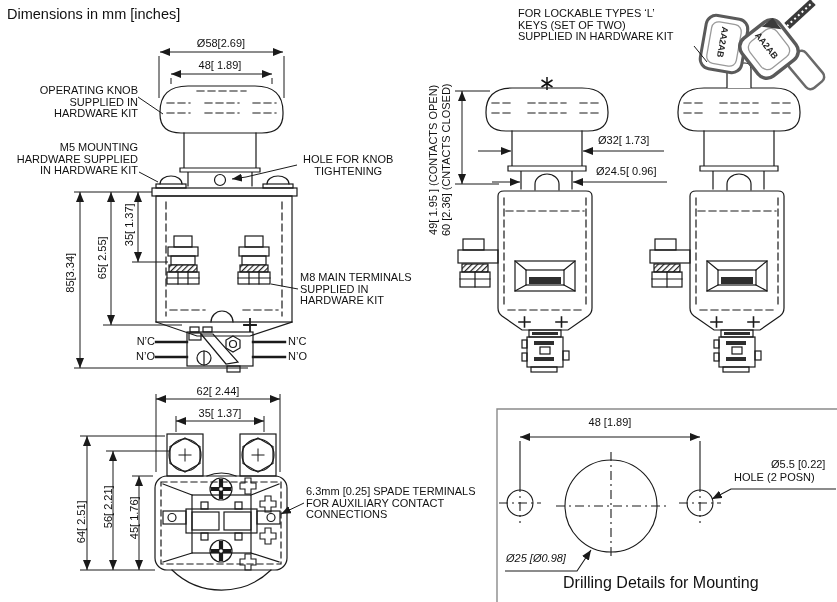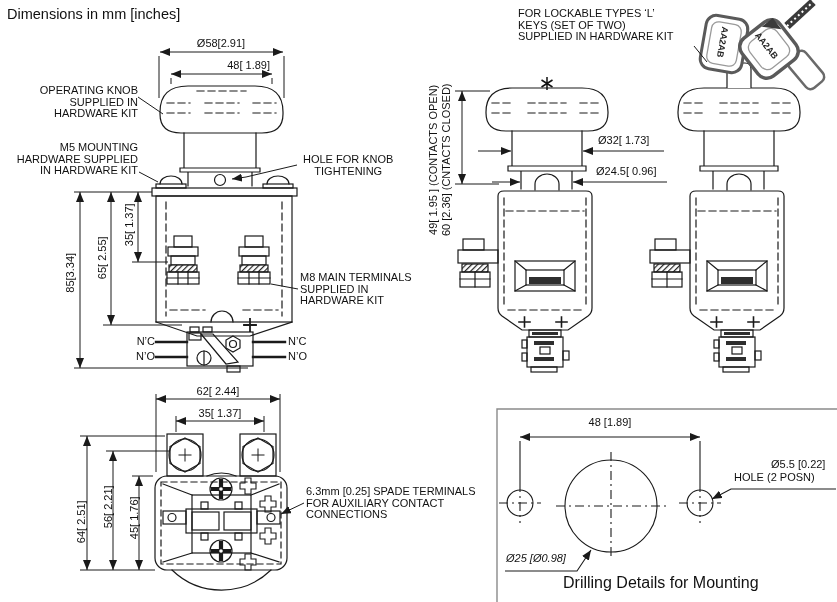--- a/index.html
+++ b/index.html
@@ -259,22 +259,22 @@
 SUPPLIED IN HARDWARE KIT</div>
 <div class="t" style="left:306px;top:486px;">6.3mm [0.25] SPADE TERMINALS
 FOR AUXILIARY CONTACT
 CONNECTIONS</div>
 
 <div class="t r" style="left:123px;top:336px;width:32px;">N’C</div>
 <div class="t r" style="left:123px;top:351px;width:32px;">N’O</div>
 <div class="t" style="left:288px;top:336px;">N’C</div>
 <div class="t" style="left:288px;top:351px;">N’O</div>
 
-<div class="t c" style="left:171px;top:38px;width:100px;">Ø58[2.91]</div>
-<div class="t c" style="left:170px;top:60px;width:100px;text-align:right;">48[ 1.89]</div>
+<div class="t c" style="left:171px;top:38px;width:100px;">Ø58[2.69]</div>
+<div class="t c" style="left:170px;top:60px;width:100px;">48[ 1.89]</div>
 <div class="t c rot" style="left:41px;top:267px;width:60px;">85[3.34]</div>
 <div class="t c rot" style="left:73px;top:252px;width:60px;">65[ 2.55]</div>
 <div class="t c rot" style="left:100px;top:219px;width:60px;">35[ 1.37]</div>
 
 <div class="t c rot" style="left:349px;top:154px;width:170px;">49[ 1.95 ] (CONTACTS OPEN)</div>
 <div class="t c rot" style="left:362px;top:154px;width:170px;">60 [2.36] (CNTACTS CLOSED)</div>
 <div class="t" style="left:598px;top:135px;">Ø32[ 1.73]</div>
 <div class="t" style="left:596px;top:166px;">Ø24.5[ 0.96]</div>
 
 <div class="t c" style="left:178px;top:386px;width:80px;">62[ 2.44]</div>

